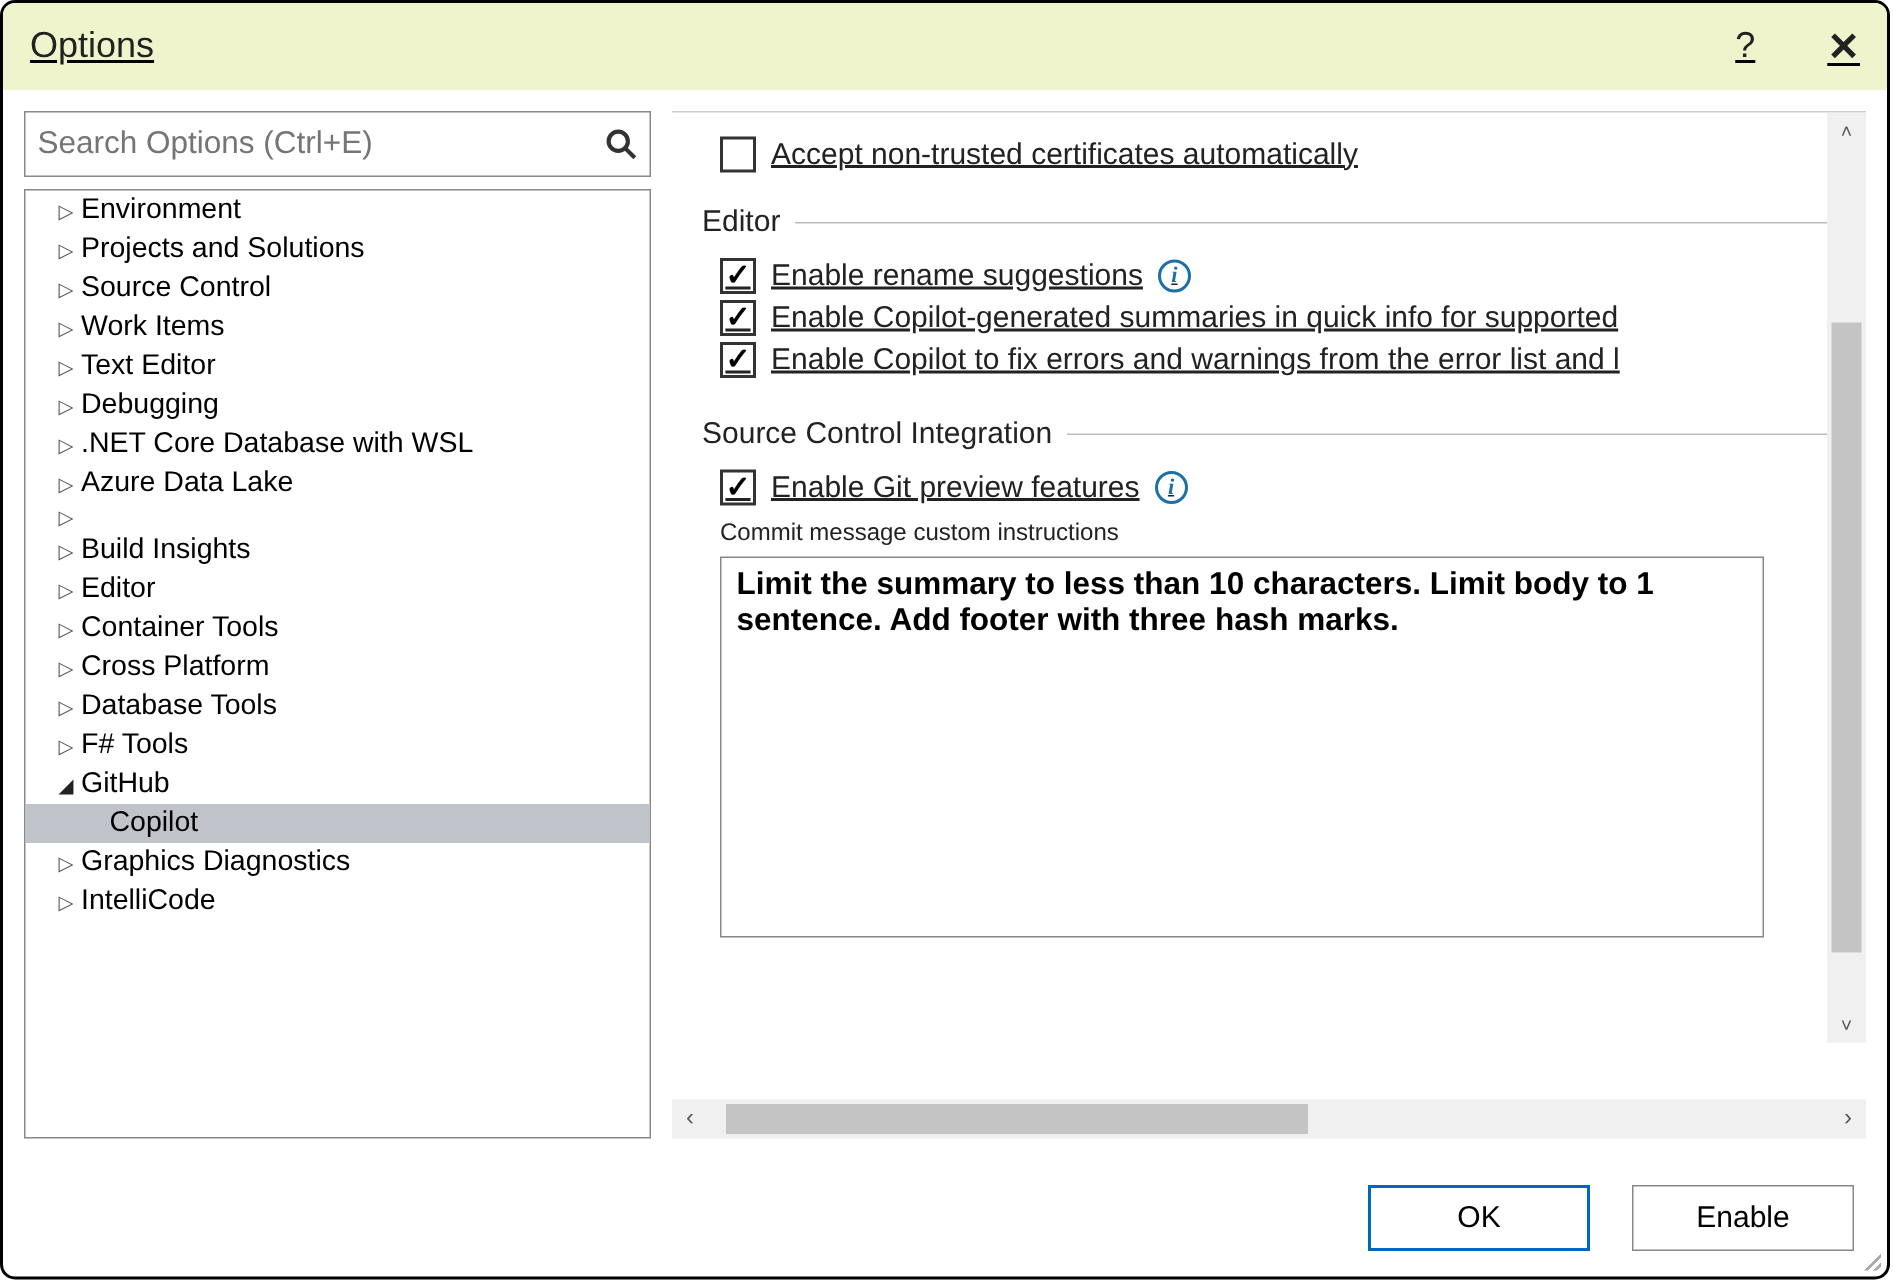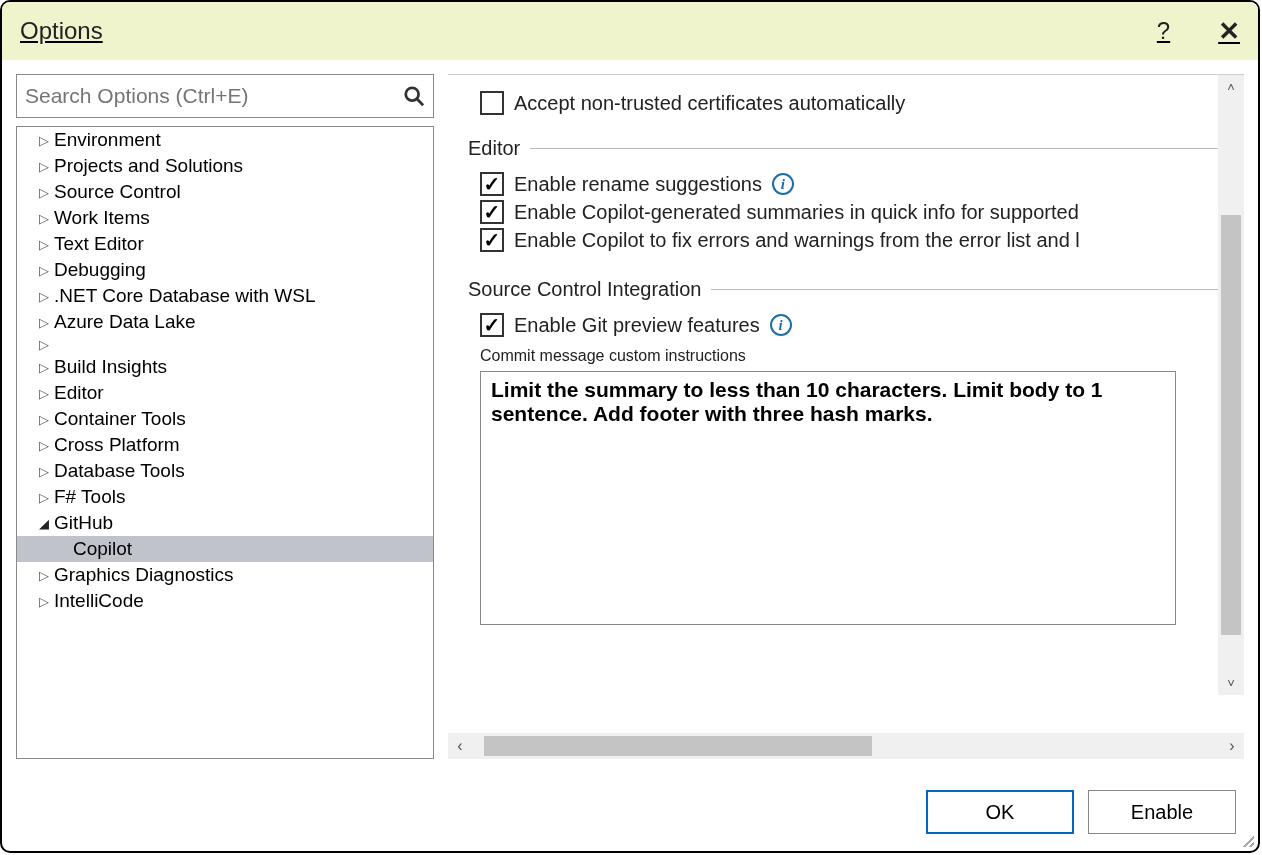--- a/index.html
+++ b/index.html
@@ -131,20 +131,21 @@
   height: 100%;
   overflow:hidden;
 }
 .check-row {
   display: flex;
   align-items: center;
   gap: 10px;
   margin: 4px 0;
   padding-left: 12px;
   white-space: nowrap;
+  text-decoration: underline;
 }
 .checkbox {
   width: 24px;
   height: 24px;
   border: 2px solid #333;
   display: inline-flex;
   align-items: center;
   justify-content: center;
   flex-shrink: 0;
 }
@@ -244,21 +245,21 @@
   top: 3px;
   height: 20px;
   width: 388px;
   background: #c4c4c4;
 }
 .footer {
   height: 78px;
   display: flex;
   align-items: center;
   justify-content: flex-end;
-  gap: 14px;
+  gap: 28px;
   padding-right: 22px;
 }
 .btn {
   width: 148px;
   height: 44px;
   border: 1px solid #888;
   background: #fff;
   font-size: 20px;
   cursor: pointer;
 }

